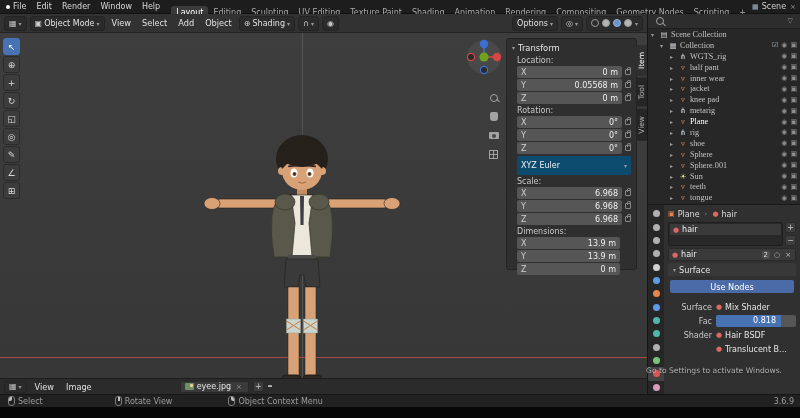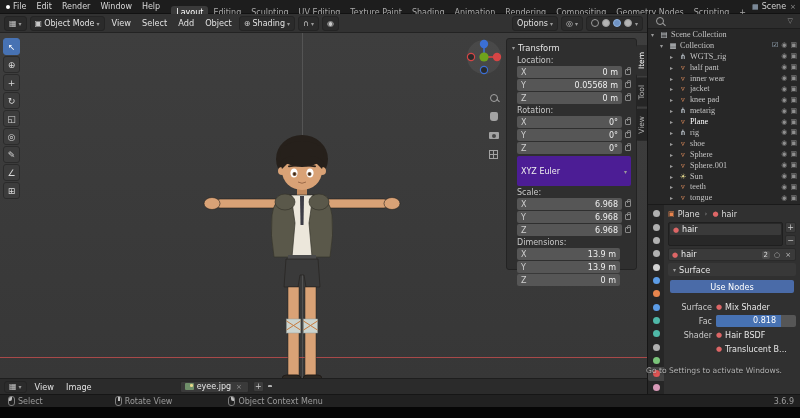--- a/index.html
+++ b/index.html
@@ -59,21 +59,21 @@
   .npanel{position:absolute;top:5px;right:10px;width:131px;height:232px;background:#2f2f2f;border:1px solid #232323;border-radius:3px;z-index:5;padding-top:2px;}
   .nhead{display:flex;align-items:center;gap:3px;height:13px;padding:0 5px;font-size:8.4px;color:#e6e6e6;}
   .nlabel{font-size:8px;color:#c9c9c9;margin:2px 0 1px 10px;}
   .trow{display:flex;align-items:center;margin:1px 5px 1px 10px;gap:2px;}
   .tfield{flex:1;height:12px;background:#565656;border-radius:2px;display:flex;align-items:center;padding:0 4px;font-size:8px;color:#efefef;}
   .tfield .ax{color:#cfcfcf;}
   .tfield .val{margin-left:auto;}
   .lock{width:6px;height:6px;border:1px solid #989898;border-radius:1px;position:relative;margin-left:1px;opacity:.85;}
   .lock:before{content:"";position:absolute;top:-3px;left:1px;width:2px;height:3px;border:1px solid #989898;border-bottom:none;border-radius:2px 2px 0 0;}
   .lockspace{width:9px;}
-  .euler{margin:2px 5px 2px 10px;height:30px;background:#4c1d95;border-radius:2px;display:flex;align-items:center;padding:0 4px;font-size:8px;color:#efefef;}
+  .euler{margin:2px 5px 2px 10px;height:19px;background:#0c4a6e;border-radius:2px;display:flex;align-items:center;padding:0 4px;font-size:8px;color:#efefef;}
   .euler .caret{margin-left:auto;}
 
   .sidetabs{position:absolute;right:0;top:12px;z-index:5;display:flex;flex-direction:column;gap:2px;}
   .sidetab{writing-mode:vertical-rl;transform:rotate(180deg);font-size:7.5px;color:#b5b5b5;background:#252525;padding:7px 1px;border-radius:0 2px 2px 0;}
   .sidetab.active{background:#2f2f2f;color:#fff;}
 
   
   .outliner{height:190px;background:#272727;overflow:hidden;}
   .ohead{height:15px;display:flex;align-items:center;background:#2d2d2d;border-bottom:1px solid #1e1e1e;padding:0 5px;}
   .orow{display:flex;align-items:center;height:10.9px;font-size:8.2px;color:#c3c3c3;padding-right:3px;}

